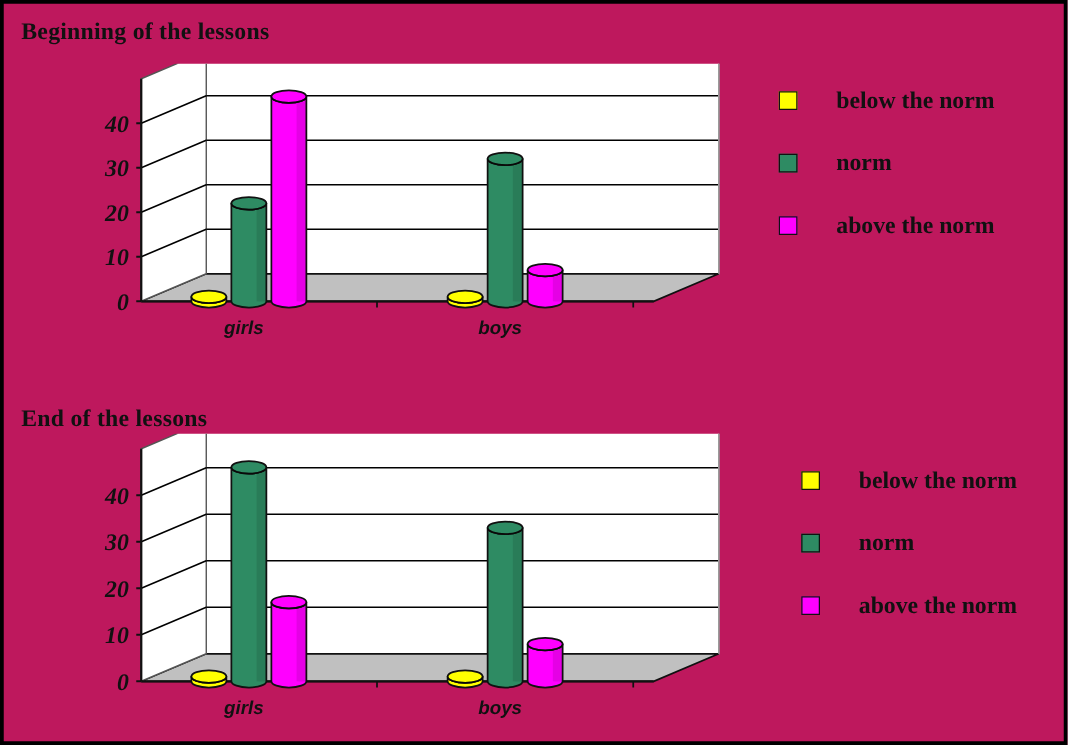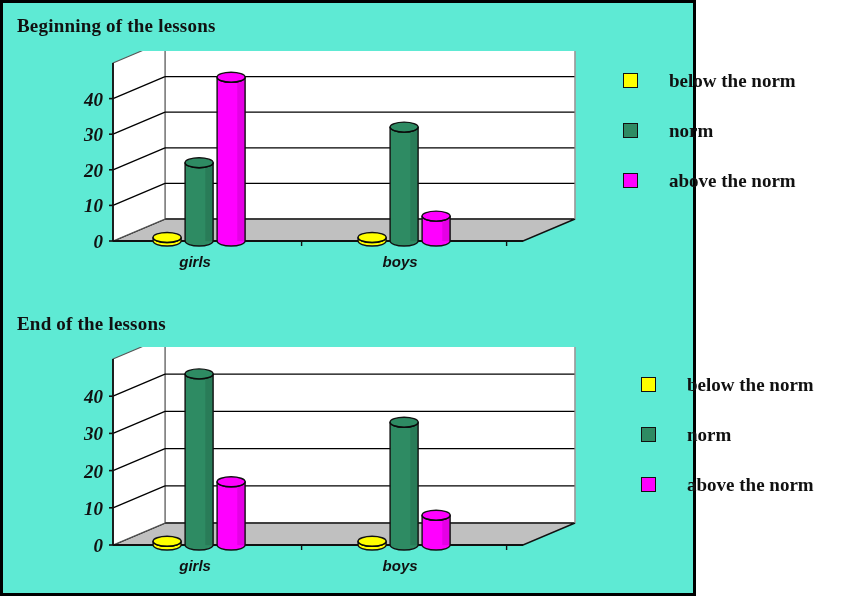--- a/index.html
+++ b/index.html
@@ -3,24 +3,24 @@
 <meta charset="utf-8">
 <style>
   html,body{margin:0;padding:0;}
   body{
     width:854px;height:596px;
     background:#ffffff;
     font-family:"Liberation Serif", serif;
     overflow:hidden;
   }
   #frame{
-    position:absolute;left:0;top:0;width:696px;height:596px;
+    position:absolute;left:0;top:0;width:854px;height:596px;
     border:3px solid #000;
     box-sizing:border-box;
-    background:#5eead4;
+    background:#be185d;
   }
   .panel{position:absolute;left:0;width:854px;}
   .panel-title{
     position:absolute;
     font-family:"Liberation Serif", serif;
     font-weight:bold;
     font-size:19px;
     color:#111;
     letter-spacing:.2px;
     white-space:nowrap;
@@ -185,21 +185,21 @@
       </div>
       <div class="legend-item" style="left:8px;top:112px;">
         <span class="swatch" style="background: rgb(255, 0, 255);"></span>
         <span class="legend-text">above the norm</span>
       </div>
     </div>
   </div>
 
   <div class="panel" style="top:300px;height:296px;">
 
-    <div class="panel-title" style="left:14px;top:10px;text-align:center;">End of the lessons</div>
+    <div class="panel-title" style="left:14px;top:22px;text-align:center;">End of the lessons</div>
 
     <div class="chart" style="left:0px;top:44px;width:600px;height:245px;">
       <svg class="plot" id="plot1" width="600" height="245">
           <polygon points="162,-10 572,-10 572,176 162,176" fill="#FFFFFF" stroke="#9a9a9a" stroke-width="1.2"></polygon>
           <polygon points="110,198 162,176 572,176 520,198" fill="#C0C0C0" stroke="#111" stroke-width="1.4"></polygon>
           <polygon points="110,12 162,-10 162,176 110,198" fill="#ffffff" stroke="#555" stroke-width="1.1"></polygon>
           <line x1="162" y1="138.8" x2="572" y2="138.8" stroke="#000000" stroke-width="1.3"></line>
           <line x1="110" y1="160.8" x2="162" y2="138.8" stroke="#000000" stroke-width="1.3"></line>
           <line x1="162" y1="101.6" x2="572" y2="101.6" stroke="#000000" stroke-width="1.3"></line>
           <line x1="110" y1="123.6" x2="162" y2="101.6" stroke="#000000" stroke-width="1.3"></line>

